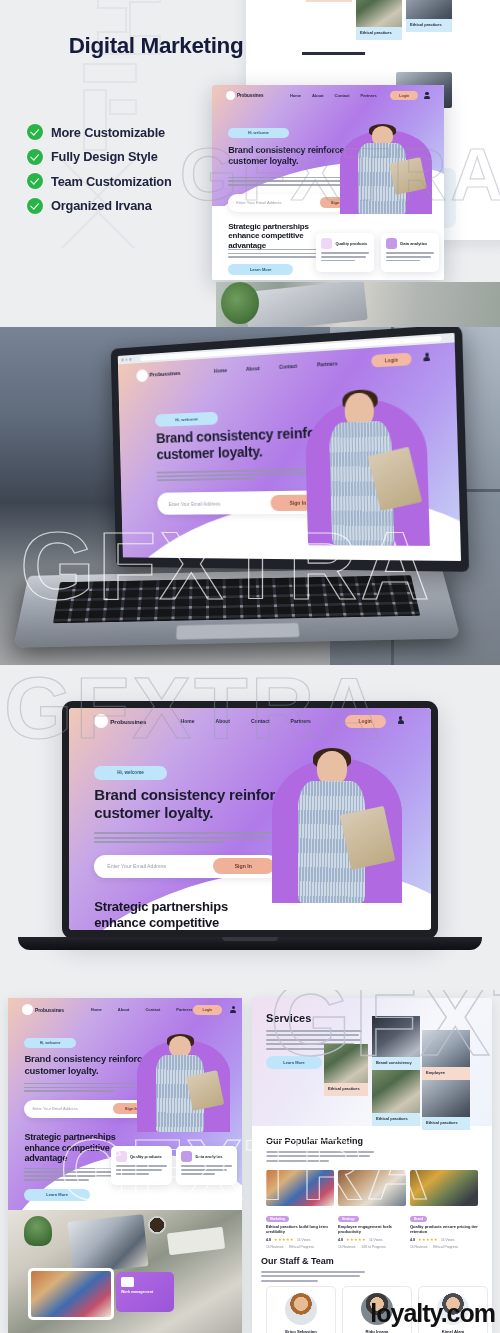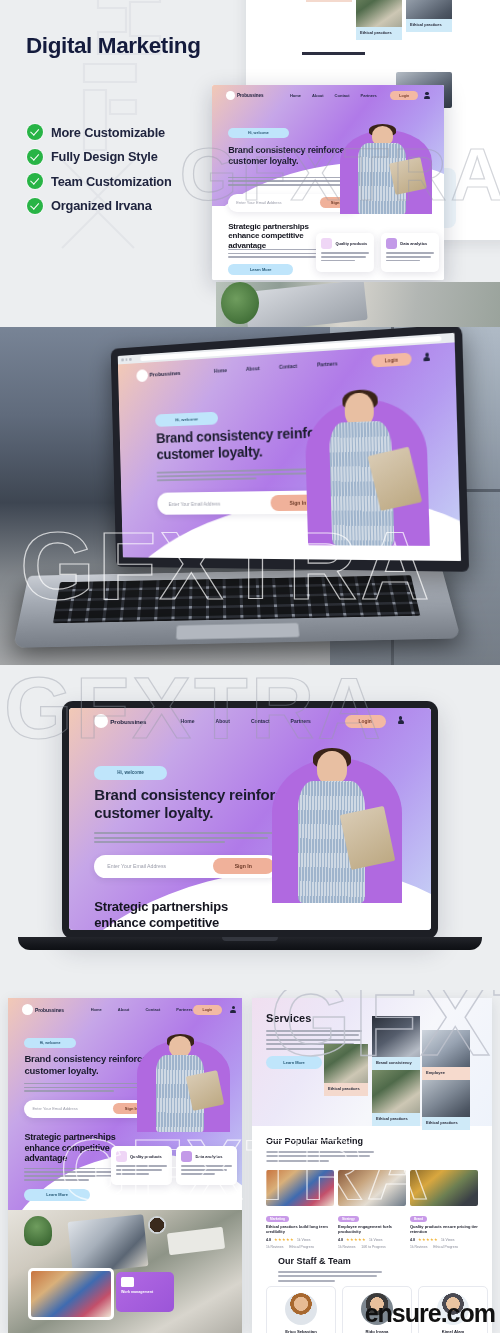--- a/index.html
+++ b/index.html
@@ -17,21 +17,21 @@
     position: absolute; left: 0; top: 0; width: 500px; height: 327px;
     background: #eceef0; overflow: hidden;
   }
   .sec1 .wm-big {
     position: absolute; left: 38px; top: -20px; width: 190px; height: 330px;
     opacity: .5;
   }
   .title-block { position: absolute; left: 26px; top: 32px; width: 260px; }
   .main-title {
     font-size: 22.5px; font-weight: bold; line-height: 1.26;
-    color: #141b3d; letter-spacing: -0.4px;
+    color: #141b3d; letter-spacing: -0.4px; text-align: center;
   }
   .feat-list { position: absolute; left: 27px; top: 124px; }
   .feat {
     display: flex; align-items: center; gap: 8px; margin-bottom: 8.5px;
   }
   .check {
     width: 16px; height: 16px; border-radius: 50%;
     background: #28b446; position: relative; flex: 0 0 16px;
     box-shadow: 0 0 0 1px rgba(255,255,255,.55);
   }
@@ -742,21 +742,21 @@
           <span style="font-size:3.6px;font-weight:bold;color:#2b2d3c;">4.8</span>
           <span class="stars">★★★★★</span>
           <span style="font-size:3.4px;color:#888b99;">1k Views</span>
         </div>
         <div style="display:flex;gap:6px;margin-top:3px;">
           <span style="font-size:3.4px;color:#888b99;">1k Reviews</span>
           <span style="font-size:3.4px;color:#888b99;">Ethical Progress</span>
         </div>
       </div>
 
-      <div style="position:absolute;left:26px;top:258px;width:210px;">
+      <div style="position:absolute;left:9px;top:258px;width:210px;">
         <div class="rp-h" style="font-size:9px;">Our Staff &amp; Team</div>
         <div class="lorem-block" style="margin-top:5px;width:104px;">
           <div class="ll" style="width:100%"></div>
             <div class="ll" style="width:95%"></div>
             <div class="ll" style="width:55%"></div>
         </div>
       </div>
 
       <div class="staff-card" style="left:14px;top:288px;">
         <div class="staff-av av1"></div>
@@ -770,16 +770,16 @@
       </div>
       <div class="staff-card" style="left:166px;top:288px;">
         <div class="staff-av av3"></div>
         <div class="staff-n">Kimel Alam</div>
 
       </div>
     </div>
 
     <div class="wm-text" style="left:60px;top:130px;font-size:86px;">GFXTRA</div>
     <div class="wm-text" style="left:270px;top:-30px;font-size:104px;-webkit-text-stroke:1.4px rgba(190,194,204,.85);">GFXTRA</div>
-    <div class="gfxtra-logo">ensure.com</div>
+    <div class="gfxtra-logo">loyalty.com</div>
   </div>
 
 </div>
 
 </body></html>

